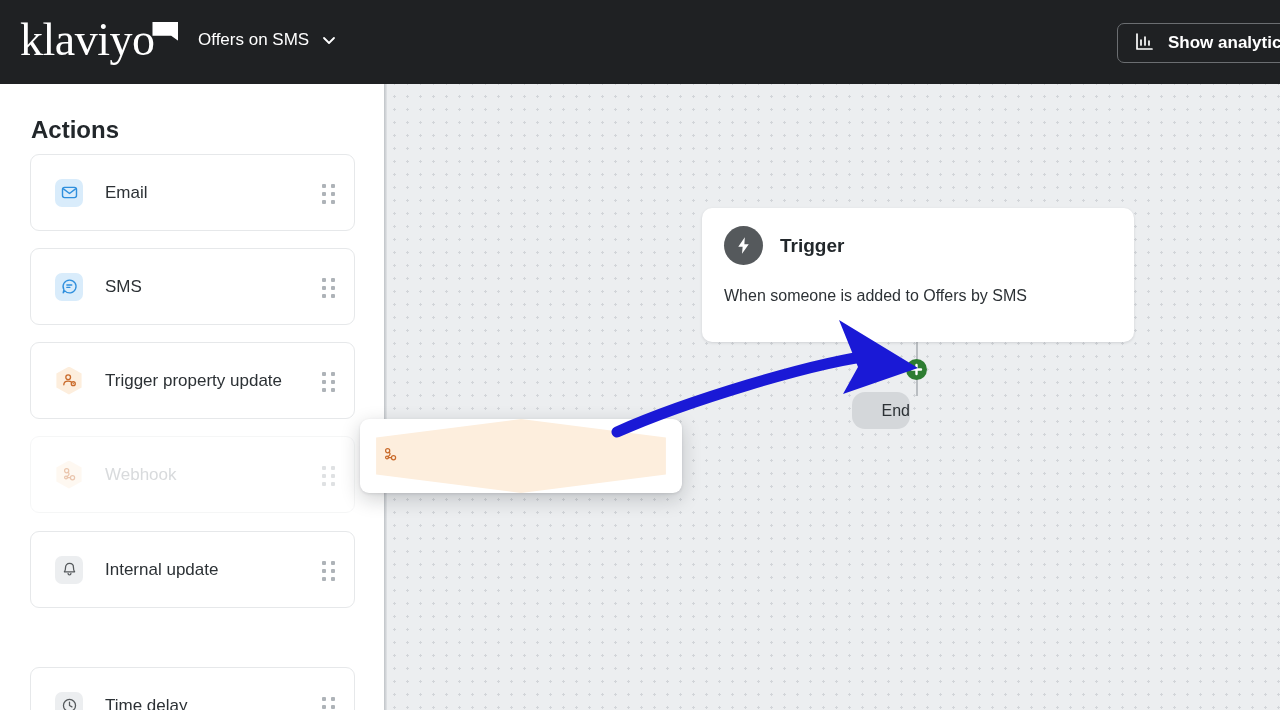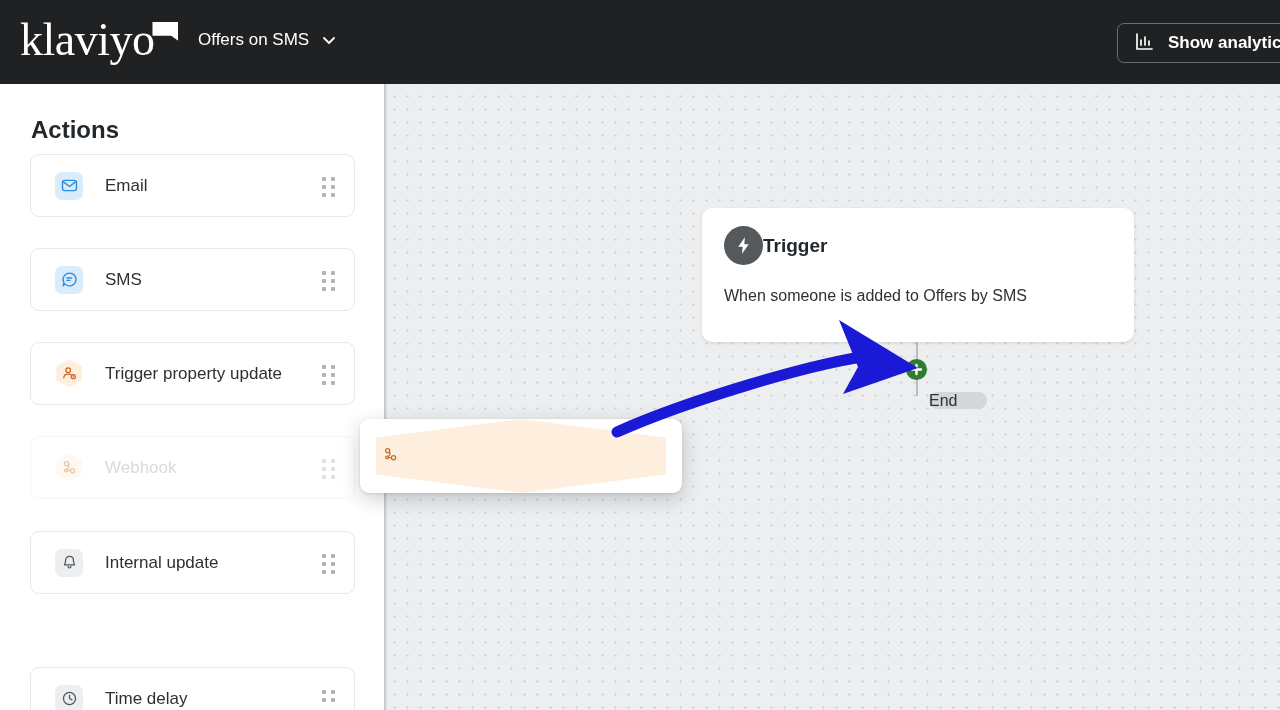--- a/index.html
+++ b/index.html
@@ -113,21 +113,21 @@
     font-size: 24px;
     font-weight: bold;
     color: #22272b;
     margin: 32px 0 0 31px;
   }
 
   .card {
     position: absolute;
     left: 30px;
     width: 325px;
-    height: 63px;
+    height: 77px;
     background: #ffffff;
     border: 1px solid #e6e8ea;
     border-radius: 9px;
     display: flex;
     align-items: center;
     padding: 0 18px 0 24px;
     cursor: grab;
   }
   .card .icon-badge {
     width: 28px; height: 28px;
@@ -212,20 +212,21 @@
     height: 134px;
     background: #ffffff;
     border-radius: 10px;
     box-shadow: 0 1px 3px rgba(20,24,28,0.13);
     z-index: 22;
     padding: 18px 22px;
   }
   .trigger-head {
     display: flex;
     align-items: center;
+    gap: 17px;
   }
   .trigger-circle {
     width: 39px; height: 39px;
     border-radius: 50%;
     background: #55595c;
     display: flex;
     align-items: center;
     justify-content: center;
     flex: 0 0 39px;
   }
@@ -259,28 +260,28 @@
     background: #2e7d32;
     display: flex;
     align-items: center;
     justify-content: center;
     cursor: pointer;
     z-index: 24;
   }
   .plus-node svg { display: block; }
   .end-pill {
     position: absolute;
-    left: 929px;
+    left: 852px;
     top: 392px;
-    width: 58px; height: 17px;
+    width: 58px; height: 37px;
     border-radius: 13px;
     background: #d4d7da;
     display: flex;
     align-items: center;
-    justify-content: flex-start;
+    justify-content: flex-end;
     z-index: 23;
   }
   .end-pill span {
     font-size: 16px;
     color: #2c3135;
   }
 
   
   .drag-card {
     position: absolute;

